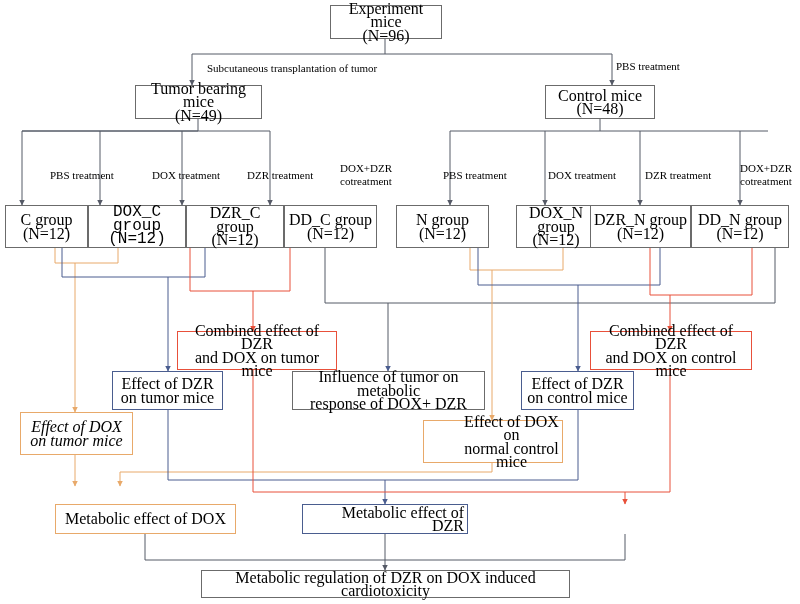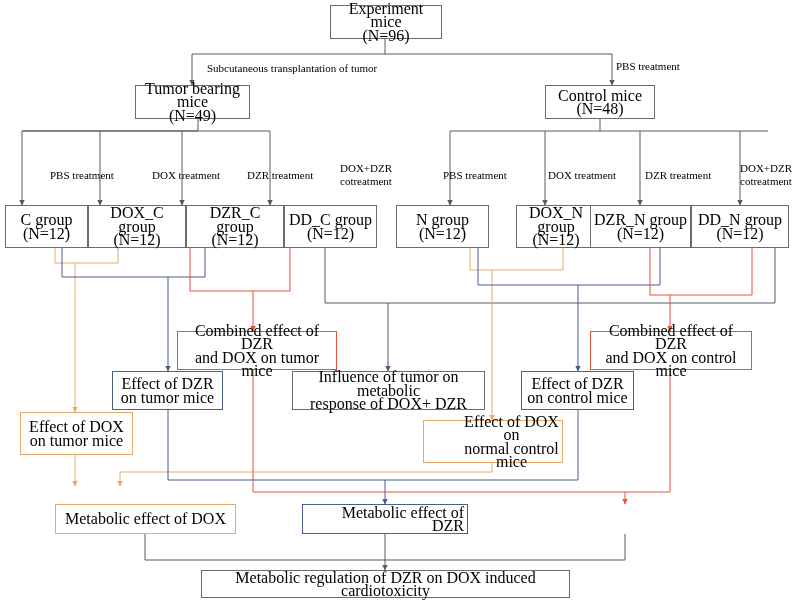--- a/index.html
+++ b/index.html
@@ -157,35 +157,35 @@
       <path d="M670,492 L625,492"></path>
       <path d="M625,492 L625,504" marker-end="url(#ar)"></path>
     </g>
   </svg>
 
   <div class="node n-gray" style="left:330px; top:5px; width:112px; height:34px;">
     <span>Experiment mice</span>
     <span class="l2">(N=96)</span>
   </div>
 
-  <div class="node n-gray" style="left:135px; top:85px; width:115px; height:34px;">
+  <div class="node n-gray" style="left:135px; top:85px; width:127px; height:34px;">
     <span>Tumor bearing mice</span>
     <span class="l2">(N=49)</span>
   </div>
 
   <div class="node n-gray" style="left:545px; top:85px; width:110px; height:34px;">
     <span>Control mice</span>
     <span class="l2">(N=48)</span>
   </div>
 
   <div class="node n-gray" style="left:5px; top:205px; width:83px; height:43px;">
     <span>C group</span>
     <span class="l2">(N=12)</span>
   </div>
-  <div class="node n-gray" style="left:88px; top:205px; width:98px; height:43px;">
+  <div class="node n-gray" style="left:88px; top:205px; width:98px; height:43px;font-family:Liberation Mono, monospace;">
     <span>DOX_C group</span>
     <span class="l2">(N=12)</span>
   </div>
   <div class="node n-gray" style="left:186px; top:205px; width:98px; height:43px;">
     <span>DZR_C group</span>
     <span class="l2">(N=12)</span>
   </div>
   <div class="node n-gray" style="left:284px; top:205px; width:93px; height:43px;">
     <span>DD_C group</span>
     <span class="l2">(N=12)</span>
@@ -226,21 +226,21 @@
   <div class="node n-gray" style="left:292px; top:371px; width:193px; height:39px;">
     <span>Influence of tumor on metabolic</span>
     <span class="l2">response of DOX+ DZR</span>
   </div>
 
   <div class="node n-blue" style="left:521px; top:371px; width:113px; height:39px;">
     <span>Effect of DZR</span>
     <span class="l2">on control mice</span>
   </div>
 
-  <div class="node n-orange" style="left:20px; top:412px; width:113px; height:43px;">
+  <div class="node n-orange" style="left:20px; top:412px; width:113px; height:43px;font-style:italic;">
     <span>Effect of DOX</span>
     <span class="l2">on tumor mice</span>
   </div>
 
   <div class="node n-orange" style="left:423px; top:420px; width:140px; height:43px;padding-left:40px;">
     <span>Effect of DOX on</span>
     <span class="l2">normal control mice</span>
   </div>
 
   <div class="node n-orange" style="left:55px; top:504px; width:181px; height:30px;">

